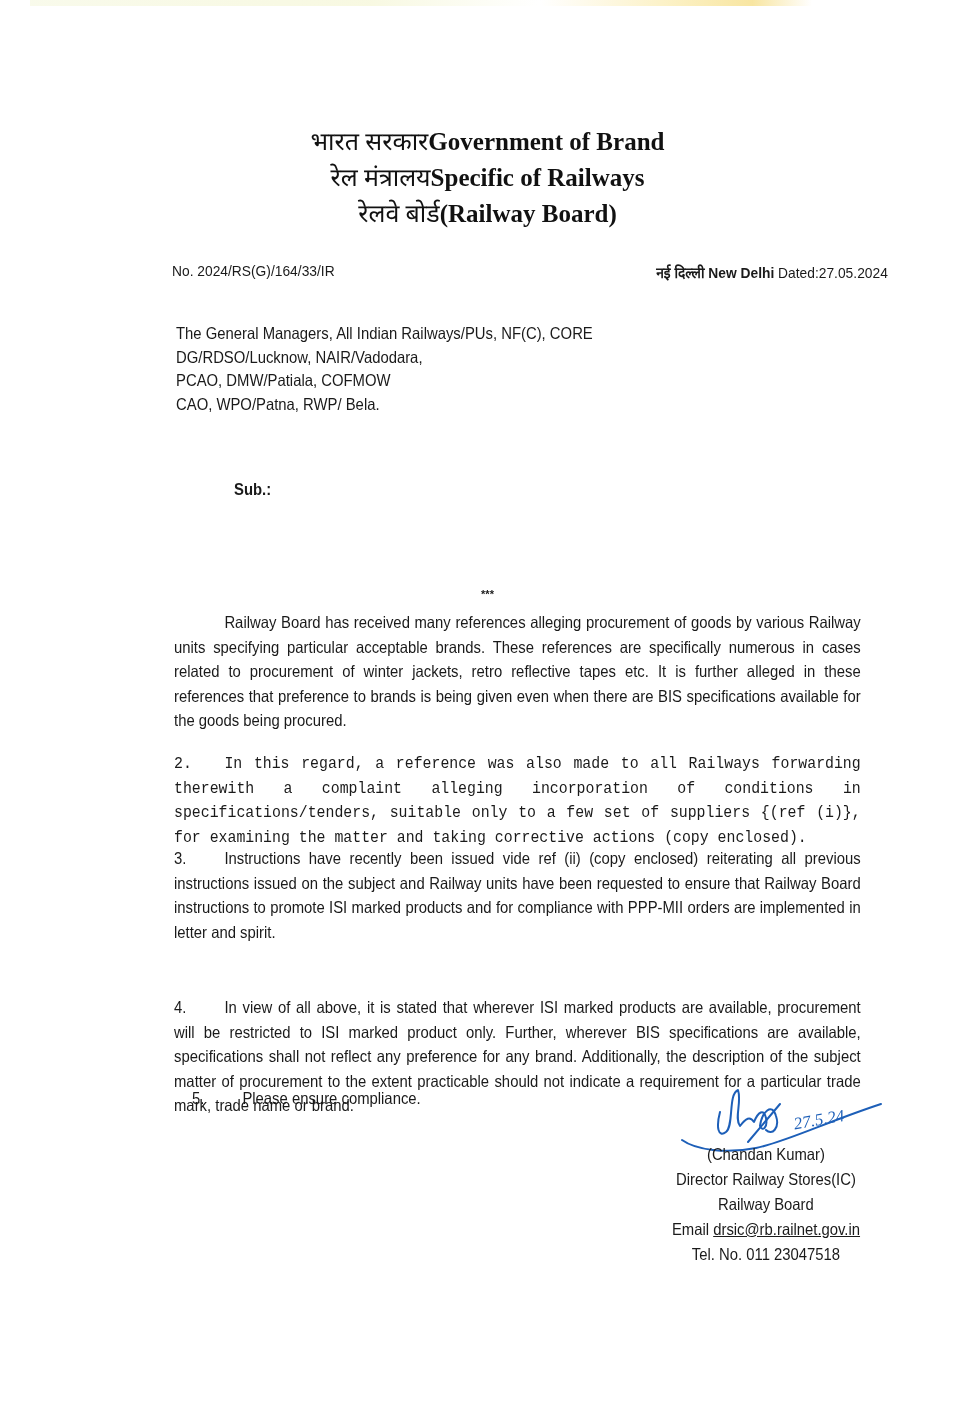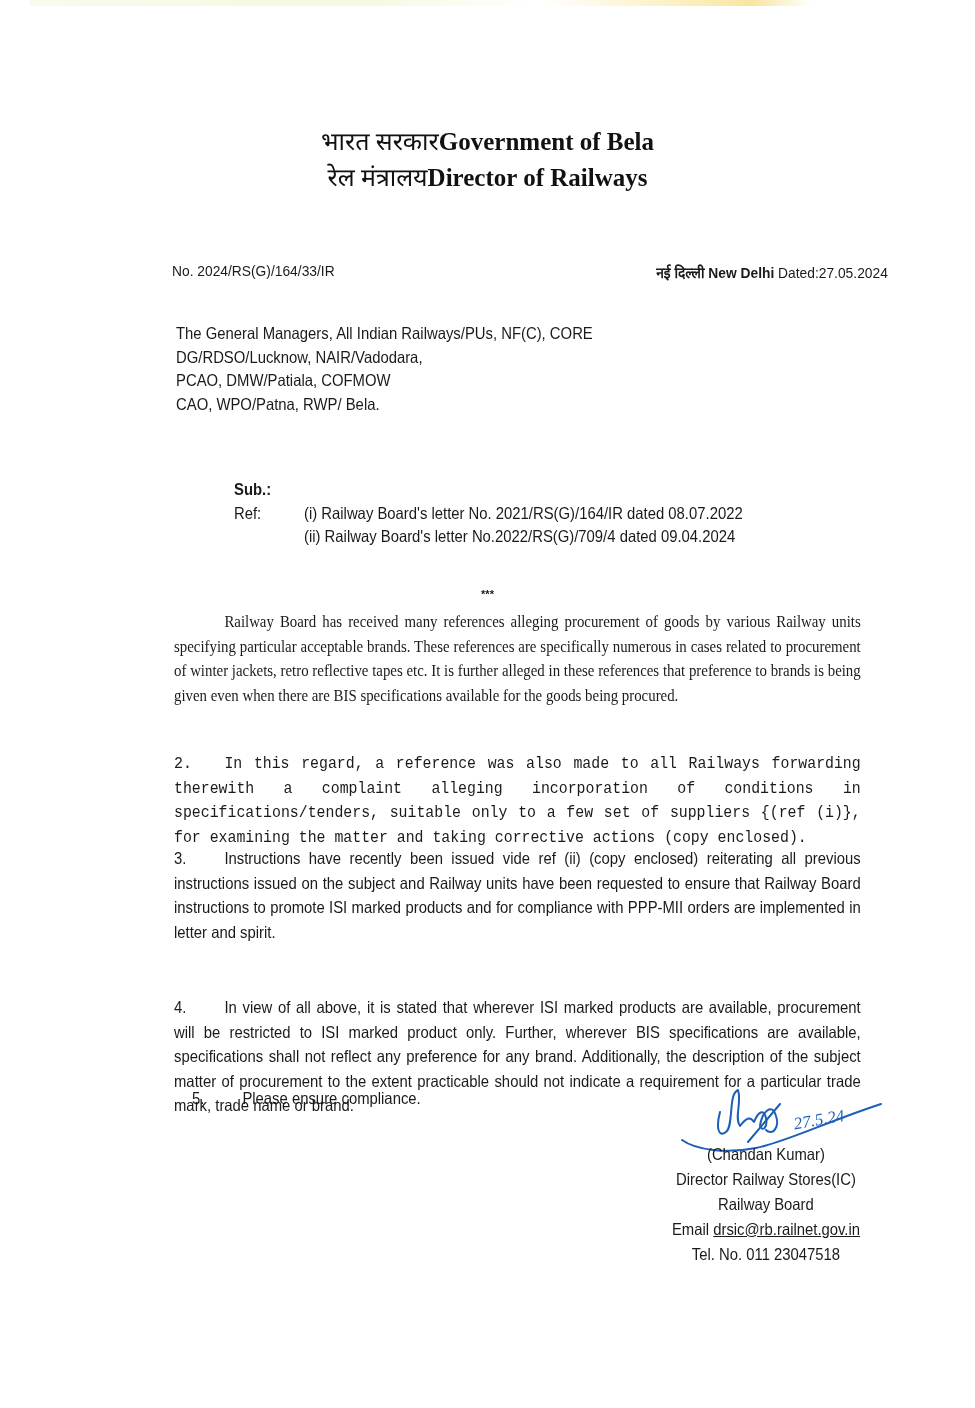--- a/index.html
+++ b/index.html
@@ -22,41 +22,44 @@
   .row .lbl { width: 70px; flex: none; }
   .row .val { flex: 1; }
   .sub .lbl, .sub .val { font-weight: bold; }
   .sq { transform: scaleX(.9); transform-origin: left; white-space: nowrap; }
   .stars { position: absolute; top: 588px; left: 0; width: 975px; text-align: center; font-size: 11px; font-weight: bold; }
   .para { position: absolute; left: 174px; width: 687px; font-size: 16.5px; line-height: 24.5px;
           text-align: justify; }
   .para .inner { transform: scaleX(.9); transform-origin: left; width: 763px; }
   .indent { display: inline-block; width: 56px; }
   .num { display: inline-block; width: 56px; }
-  .p1 { top: 610px; font-family: Liberation Serif, serif; }
+  .p1 { top: 610px; }
   .p2 { top: 752px; font-family: Liberation Mono, monospace; }
   .p3 { top: 846px; }
   .p4 { top: 995px; }
   .p5 { top: 1086px; margin-left: 18px; }
   .sign { position: absolute; right: 115px; top: 1142px; text-align: center; font-size: 16.5px; line-height: 25px; }
   .sign .inner { transform: scaleX(.9); transform-origin: right; white-space: nowrap; }
   .sign a { color: #1a1a1a; text-decoration: underline; }
   .signature { position: absolute; left: 676px; top: 1082px; width: 220px; height: 80px; }
 </style>
 </head>
 <body>
 
 <div class="topstain"></div>
 
 <div class="header">
   <div>
-    <span class="hin">भारत सरकार</span><span>Government of Bela</span>
+    <span class="hin">भारत सरकार</span><span>Government of Brand</span>
   </div>
   <div>
-    <span class="hin">रेल मंत्रालय</span><span>Director of Railways</span>
+    <span class="hin">रेल मंत्रालय</span><span>Specific of Railways</span>
+  </div>
+  <div>
+    <span class="hin">रेलवे बोर्ड</span><span>(Railway Board)</span>
   </div>
 </div>
 
 <div class="refline">
   <span class="no">No. 2024/RS(G)/164/33/IR</span>
   <span class="date">
     <b>नई दिल्ली</b>
     <b>New Delhi</b>
     <span>Dated:27.05.2024</span>
   </span>
@@ -65,27 +68,20 @@
 <div class="addr">
   <div>The General Managers, All Indian Railways/PUs, NF(C), CORE</div>
   <div>DG/RDSO/Lucknow, NAIR/Vadodara,</div>
   <div>PCAO, DMW/Patiala, COFMOW</div>
   <div>CAO, WPO/Patna, RWP/ Bela.</div>
 </div>
 
 <div class="subref">
   <div class="row sub">
     <span class="lbl sq">Sub.:</span>
-  </div>
-  <div class="row">
-    <span class="lbl sq">Ref:</span>
-    <span class="val">
-      <div class="sq">(i) Railway Board's letter No. 2021/RS(G)/164/IR dated 08.07.2022</div>
-      <div class="sq">(ii) Railway Board's letter No.2022/RS(G)/709/4 dated 09.04.2024</div>
-    </span>
   </div>
 </div>
 
 <div class="stars">***</div>
 
 <div class="para p1">
   <div class="inner"><span class="indent"></span><span>Railway Board has received many references alleging procurement of goods by various Railway units specifying particular acceptable brands.  These references are specifically numerous in cases related to procurement of winter jackets, retro reflective tapes etc.  It is further alleged in these references that preference to brands is being given even when there are BIS specifications available for the goods being procured.</span></div>
 </div>
 
 <div class="para p2">

